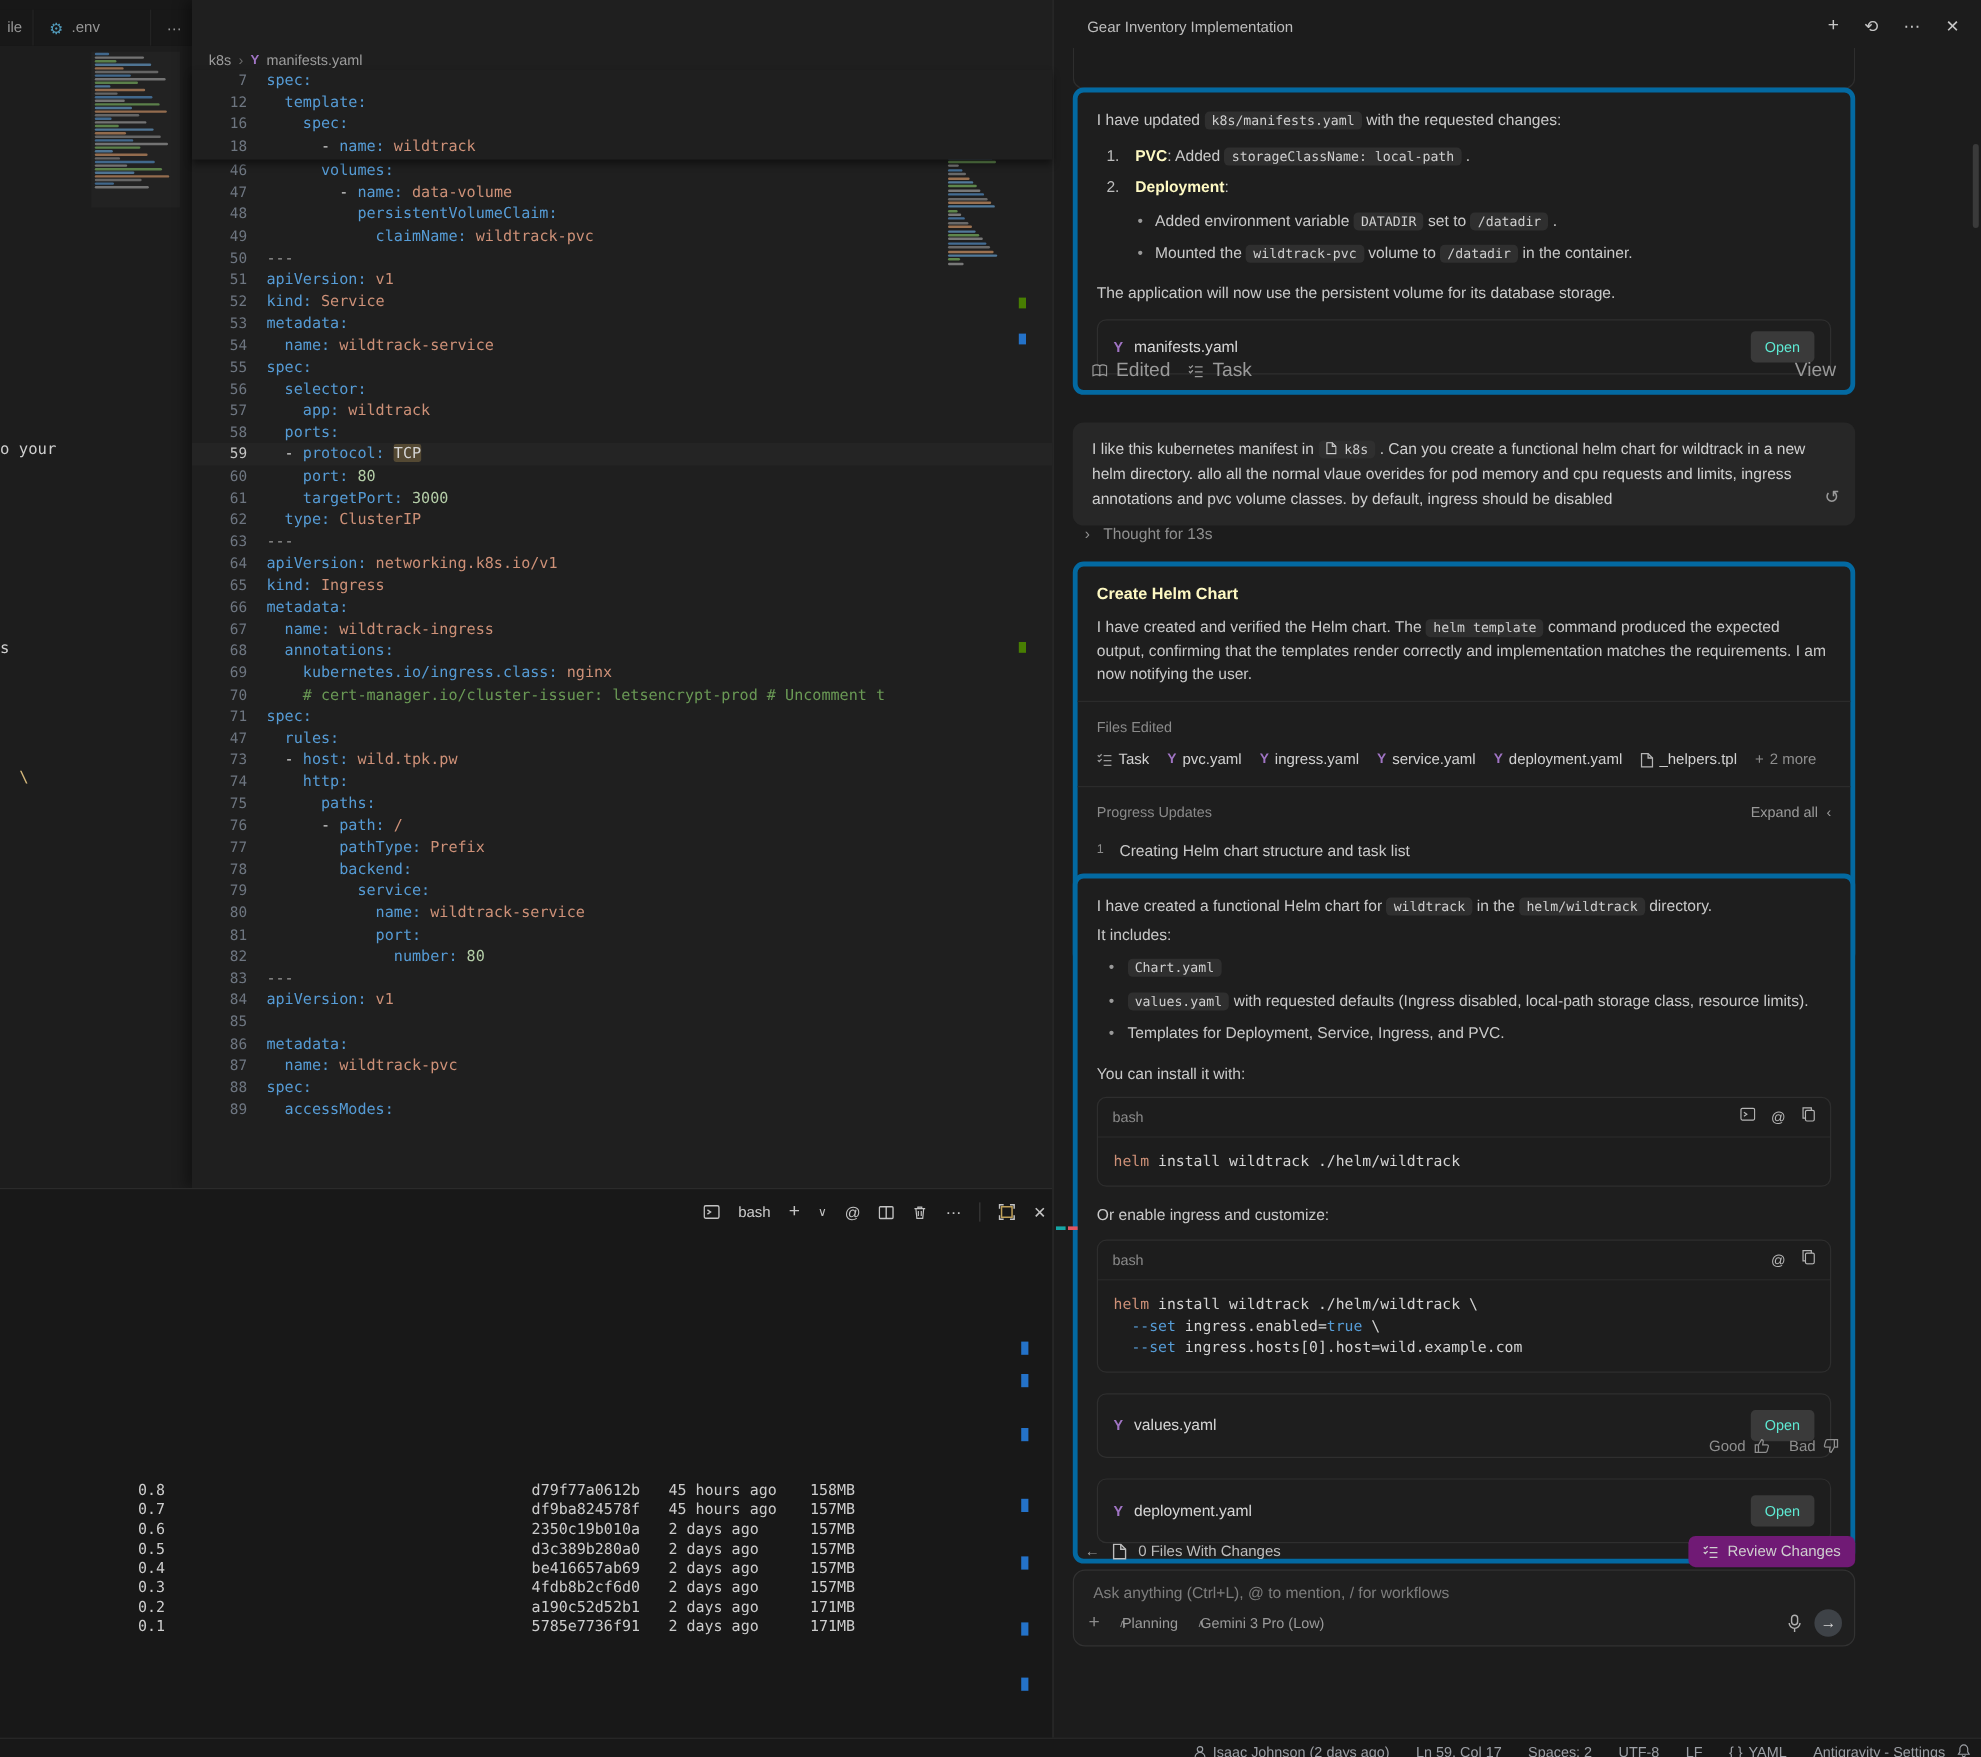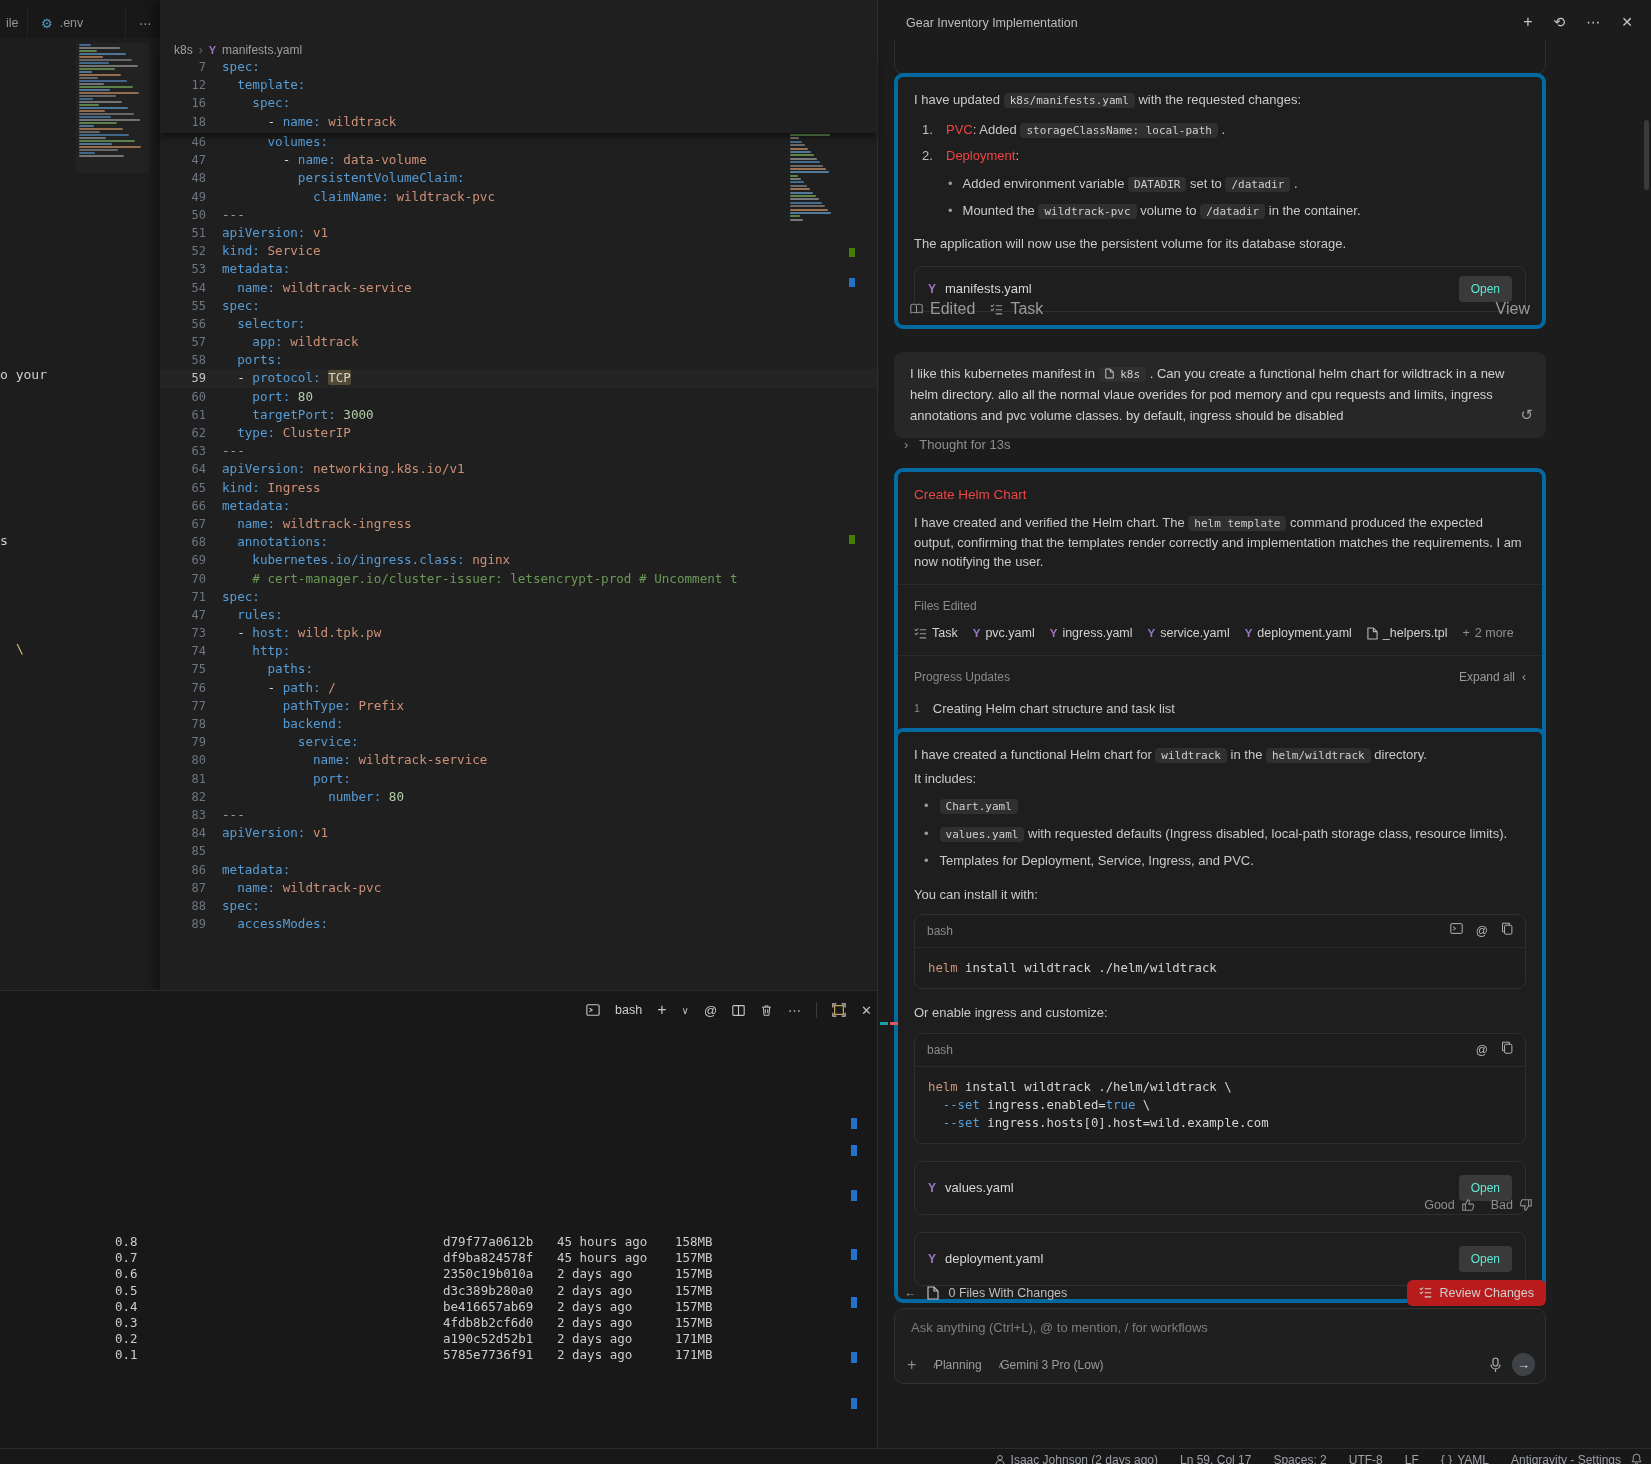--- a/index.html
+++ b/index.html
@@ -47,21 +47,21 @@
   .trow{position:absolute;left:0;width:877px;height:16.2px;font-family:"DejaVu Sans Mono",monospace;font-size:12.5px;color:#cccccc;white-space:pre}
   .trow span{position:absolute}
   .t-tag{left:115px}.t-id{left:443px}.t-created{left:557px}.t-size{left:675px}
 
   
   #chat{left:877px;top:0;width:774px;height:1464px;background:#1c1c1c;border-left:1px solid #2e2e2e}
   #chat-header-title{position:absolute;left:28px;top:16px;font-size:12.5px;color:#bdbdbd}
   #chat-header-icons{position:absolute;right:18px;top:13px;display:flex;gap:21px;color:#c6c6c6;font-size:14px;align-items:center}
   .card{position:absolute;left:16px;width:652px;border:4px solid #0369a1;border-radius:9px;background:#1e1e1e;padding:13px 16px;font-size:13px;line-height:1.5;color:#c9c9c9}
   .ichip{font-family:"DejaVu Sans Mono",monospace;font-size:11px;background:#2f2f2f;color:#cfcfcf;border-radius:4px;padding:1px 6px;white-space:nowrap}
-  .bold{color:#ef4444;font-weight:normal}
+  .bold{color:#fef9c3;font-weight:bold}
   .numlist{margin:10px 0 0 8px}
   .numlist .li{display:flex;gap:10px;margin-top:7px}
   .numlist .num{color:#bdbdbd;min-width:14px}
   .subul{margin:4px 0 0 26px}
   .subul .li{display:flex;gap:10px;margin-top:8px}
   .subul .dot{color:#9a9a9a}
   .filerow{display:flex;align-items:center;gap:9px;border:1px solid #2f2f2f;border-radius:8px;padding:9px 13px;margin-top:13px;background:#1e1e1e}
   .filerow .yicon{color:#a074c4;font-weight:bold;font-size:12px}
   .filerow .fname{color:#d6d6d6;font-size:13px}
   .openbtn{margin-left:auto;background:#3a3a3a;border-radius:4px;padding:4px 12px;font-size:12px;color:#5eead4}
@@ -83,22 +83,22 @@
   .bullets{margin:6px 0 0 10px}
   .bullets .li{display:flex;gap:11px;margin-top:8px}
   .bullets .dot{color:#9a9a9a}
   .codeblock{border:1px solid #2e2e2e;border-radius:8px;margin-top:10px;background:#1d1d1d;overflow:hidden}
   .cb-head{display:flex;align-items:center;padding:7px 12px;color:#8a8a8a;font-size:12px;border-bottom:1px solid #2a2a2a}
   .cb-icons{margin-left:auto;display:flex;gap:13px;color:#b5b5b5;font-size:12px;align-items:center}
   .cb-body{padding:11px 13px;font-family:"DejaVu Sans Mono",monospace;font-size:12.3px;line-height:18px;white-space:pre;color:#d4d4d4}
   .tk-cmd{color:#ce9178}.tk-flag{color:#569cd6}
   #feedback{position:absolute;display:flex;gap:16px;align-items:center;color:#8f8f8f;font-size:12.5px}
   #footer-row{position:absolute;left:26px;width:642px;display:flex;align-items:center;gap:10px;color:#bdbdbd;font-size:12.5px}
-  #review-btn{margin-left:auto;display:flex;gap:8px;background:#b91c1c;border-radius:6px;padding:6px 12px;color:#cfcfcf}
-  #input-box{position:absolute;left:16px;width:652px;height:76px;border:1px solid #323232;border-radius:10px;background:#1f1f1f}
+  #review-btn{margin-left:auto;display:flex;align-items:center;gap:8px;background:#701a75;border-radius:6px;padding:6px 12px;color:#cfcfcf}
+  #input-box{position:absolute;left:16px;width:652px;height:64px;border:1px solid #323232;border-radius:10px;background:#1f1f1f}
   #input-box .ph{position:absolute;left:16px;top:11px;font-size:13px;color:#7d7d7d}
   #input-controls{position:absolute;left:12px;bottom:9px;display:flex;gap:16px;align-items:center;color:#9a9a9a;font-size:12px}
   #input-controls .carets{font-size:9px;color:#8a8a8a;margin-right:-10px}
   #input-right{position:absolute;right:10px;bottom:7px;display:flex;gap:10px;align-items:center}
   #send-btn{width:23px;height:23px;border-radius:50%;background:#3e4247;display:flex;align-items:center;justify-content:center;color:#d8d8d8;font-size:13px}
   .chat-dash{position:absolute;height:3px;width:8px;top:1022px}
 
   
   #statusbar{left:0;top:1448px;width:1651px;height:22px;background:#181818;border-top:1px solid #2b2b2b}
   #status-items{position:absolute;right:30px;top:0;height:22px;display:flex;gap:22px;align-items:center;font-size:12px;color:#9da0a6;white-space:nowrap}

